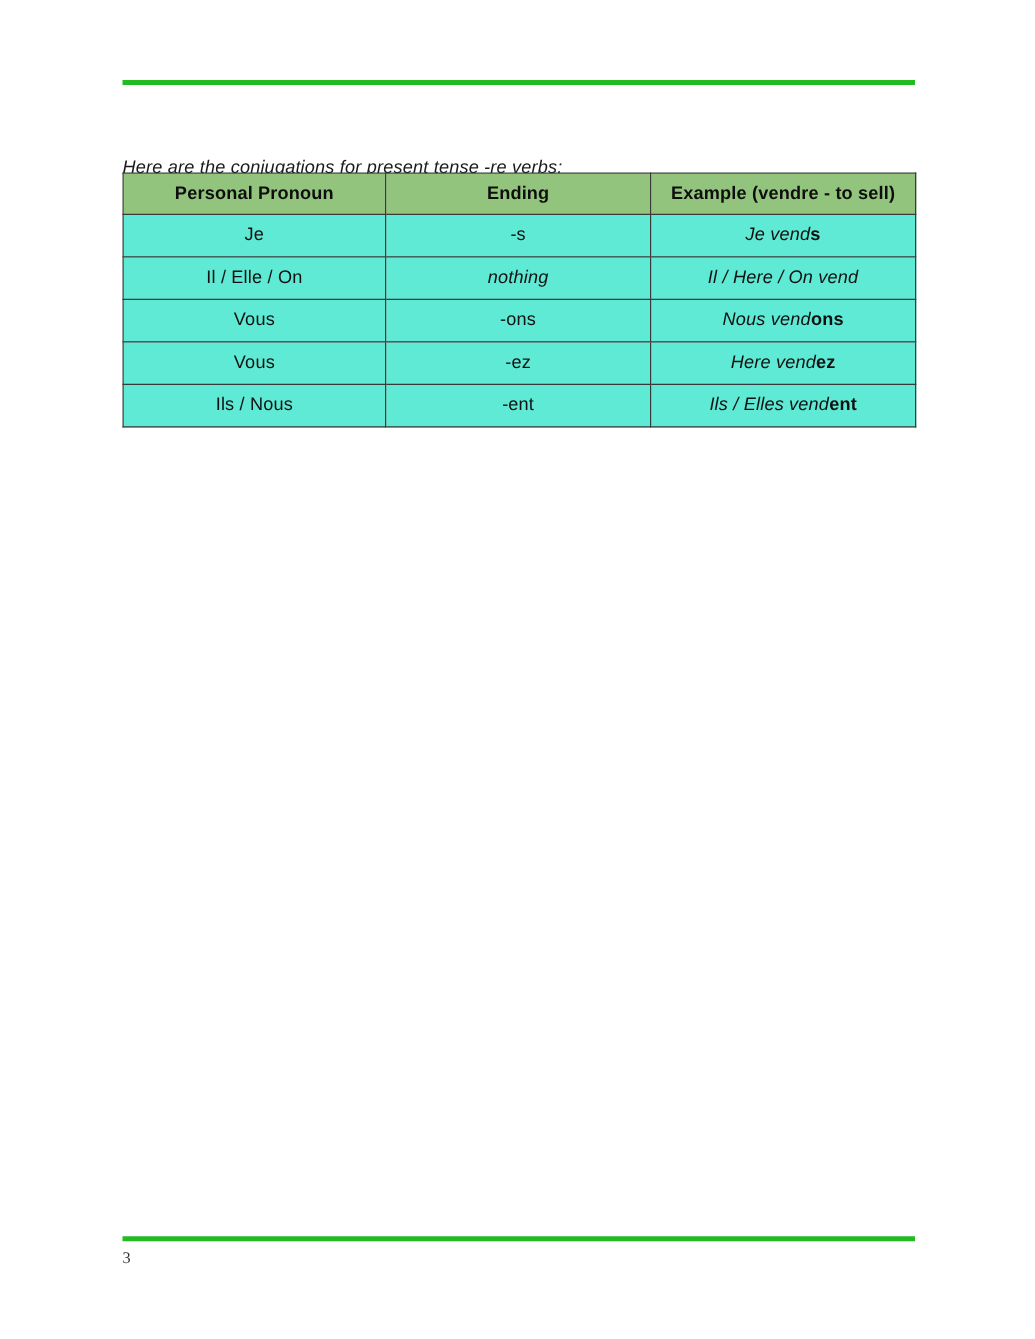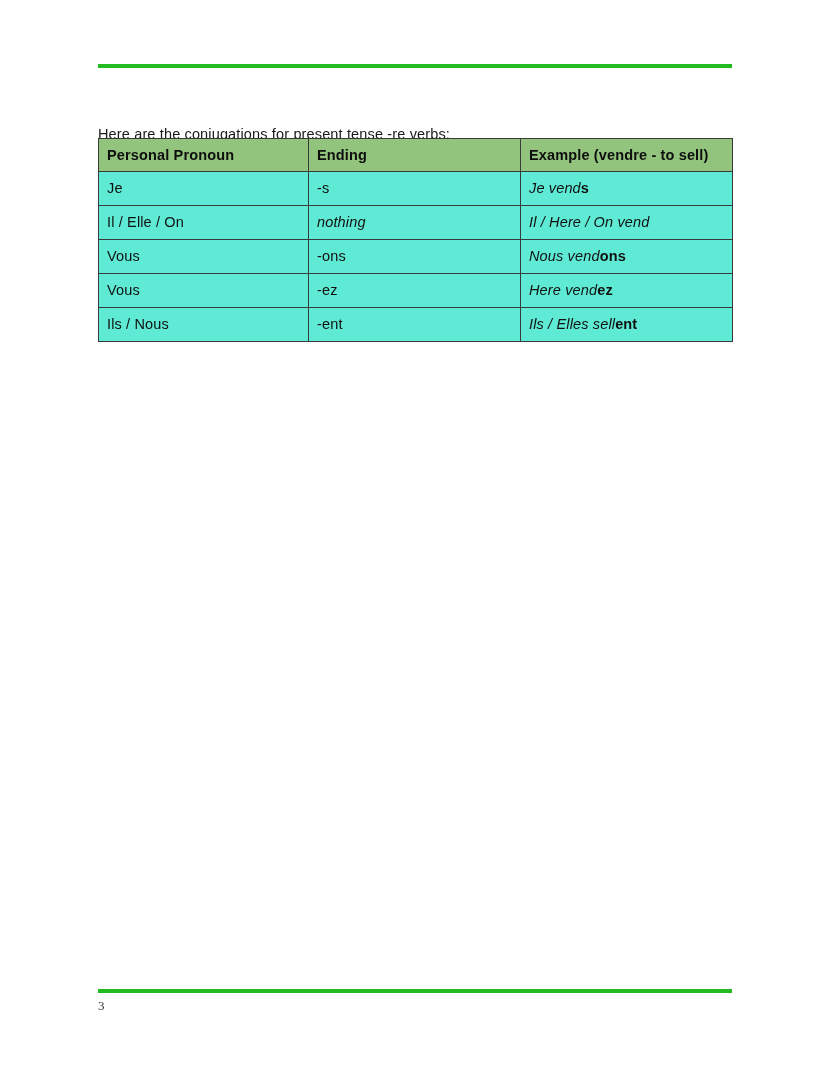--- a/index.html
+++ b/index.html
@@ -37,20 +37,21 @@
   
   .intro {
     position: absolute;
     left: 98px;
     top: 110px;
     width: 640px;
     font-size: 14.5px;
     line-height: 18px;
     color: #1a1a1a;
     letter-spacing: 0.01em;
+    font-style: italic;
   }
 
   
   .table-wrap {
     position: absolute;
     left: 98px;
     top: 138px;
     width: 634px;
   }
   table.conj {
@@ -63,21 +64,21 @@
   table.conj col.c3 { width: 212px; }
 
   table.conj th,
   table.conj td {
     border: 1px solid #3a3a3a;
     padding: 0 8px;
     height: 33px;
     vertical-align: middle;
     font-size: 14.5px;
     line-height: 17px;
-    text-align: left;
+    text-align: center;
     color: #111111;
     letter-spacing: 0.01em;
   }
   table.conj thead th {
     background: #93c47d;
     font-weight: bold;
     height: 32px;
     color: #0e0e0e;
   }
   table.conj tbody td {
@@ -141,21 +142,21 @@
             <td><span class="ex-stem">Nous vend</span><span class="ex-ending">ons</span></td>
           </tr>
           <tr>
             <td>Vous</td>
             <td><span>-ez</span></td>
             <td><span class="ex-stem">Here vend</span><span class="ex-ending">ez</span></td>
           </tr>
           <tr>
             <td>Ils / Nous</td>
             <td><span>-ent</span></td>
-            <td><span class="ex-stem">Ils / Elles sell</span><span class="ex-ending">ent</span></td>
+            <td><span class="ex-stem">Ils / Elles vend</span><span class="ex-ending">ent</span></td>
           </tr>
         </tbody>
     </table>
   </div>
 
   <div class="rule rule-bottom"></div>
 
   <div class="page-number">3</div>
 
 </div>

